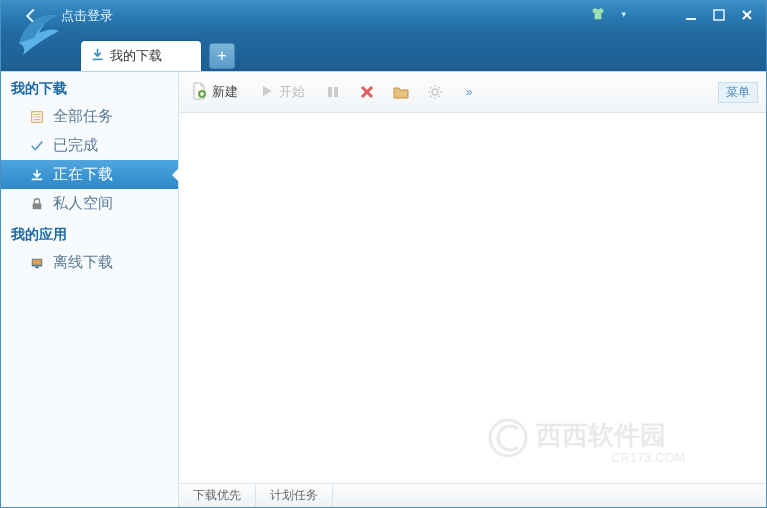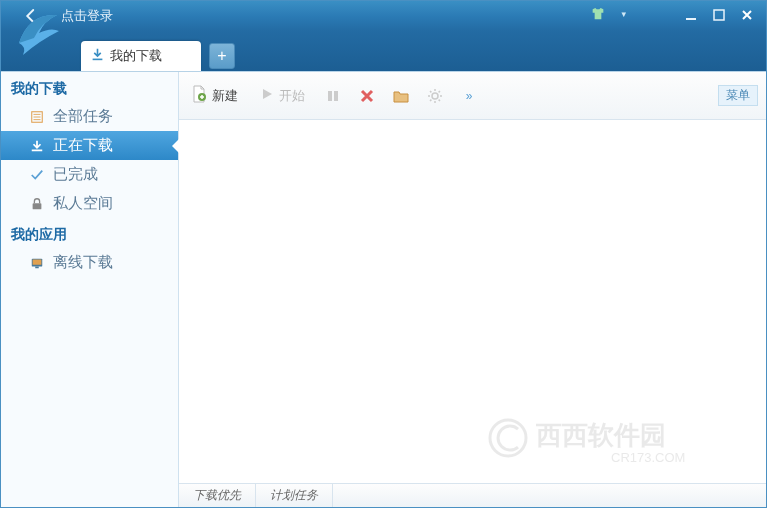--- a/index.html
+++ b/index.html
@@ -161,21 +161,21 @@
 
 
 .main {
   flex: 1;
   display: flex;
   flex-direction: column;
   min-width: 0;
   position: relative;
 }
 .toolbar {
-  height: 48px;
+  height: 41px;
   background: linear-gradient(to bottom, #fdfdfd, #f1f5f8);
   border-bottom: 1px solid #d8e4ee;
   display: flex;
   align-items: center;
   padding: 8px 8px;
   gap: 14px;
 }
 .tb-btn {
   display: flex;
   align-items: center;
@@ -236,21 +236,20 @@
   pointer-events: none;
 }
 
 
 .statusbar {
   height: 24px;
   background: linear-gradient(to bottom, #fdfdfd, #eef3f7);
   border-top: 1px solid #d8e4ee;
   display: flex;
   align-items: flex-end;
-  font-style: italic;
 }
 .status-item {
   padding: 0 14px;
   color: #666;
   font-size: 12px;
   border-right: 1px solid #d8e4ee;
   height: 100%;
   display: flex;
   align-items: center;
 }
@@ -317,37 +316,37 @@
       <div class="side-item">
         <span class="icon">
           <svg width="14" height="14" viewBox="0 0 16 16">
               <rect x="2" y="2" width="12" height="12" stroke="#e0a050" stroke-width="1.2" fill="none"></rect>
               <path d="M4 5h8M4 8h8M4 11h8" stroke="#e0a050" stroke-width="1"></path>
             </svg>
         </span>
         <span>全部任务</span>
       </div>
 
+      <div class="side-item">
+        <span class="icon">
+          <svg width="14" height="14" viewBox="0 0 16 16">
+              <path d="M2 8 l4 4 l8 -9" stroke="#5aa0d5" stroke-width="2" fill="none"></path>
+            </svg>
+        </span>
+        <span>已完成</span>
+      </div>
+
       <div class="side-item active">
         <span class="icon">
           <svg width="14" height="14" viewBox="0 0 16 16">
               <path d="M8 2 v7 M4 6 l4 4 l4 -4" stroke="#fff" stroke-width="2" fill="none"></path>
               <rect x="2" y="12" width="12" height="2" fill="#fff"></rect>
             </svg>
         </span>
         <span>正在下载</span>
-      </div>
-
-      <div class="side-item">
-        <span class="icon">
-          <svg width="14" height="14" viewBox="0 0 16 16">
-              <path d="M2 8 l4 4 l8 -9" stroke="#5aa0d5" stroke-width="2" fill="none"></path>
-            </svg>
-        </span>
-        <span>已完成</span>
       </div>
 
       <div class="side-item">
         <span class="icon">
           <svg width="14" height="14" viewBox="0 0 16 16">
               <rect x="3" y="7" width="10" height="7" rx="1" fill="#888"></rect>
               <path d="M5 7 V5 a3 3 0 0 1 6 0 V7" stroke="#888" stroke-width="1.5" fill="none"></path>
             </svg>
         </span>
         <span>私人空间</span>

